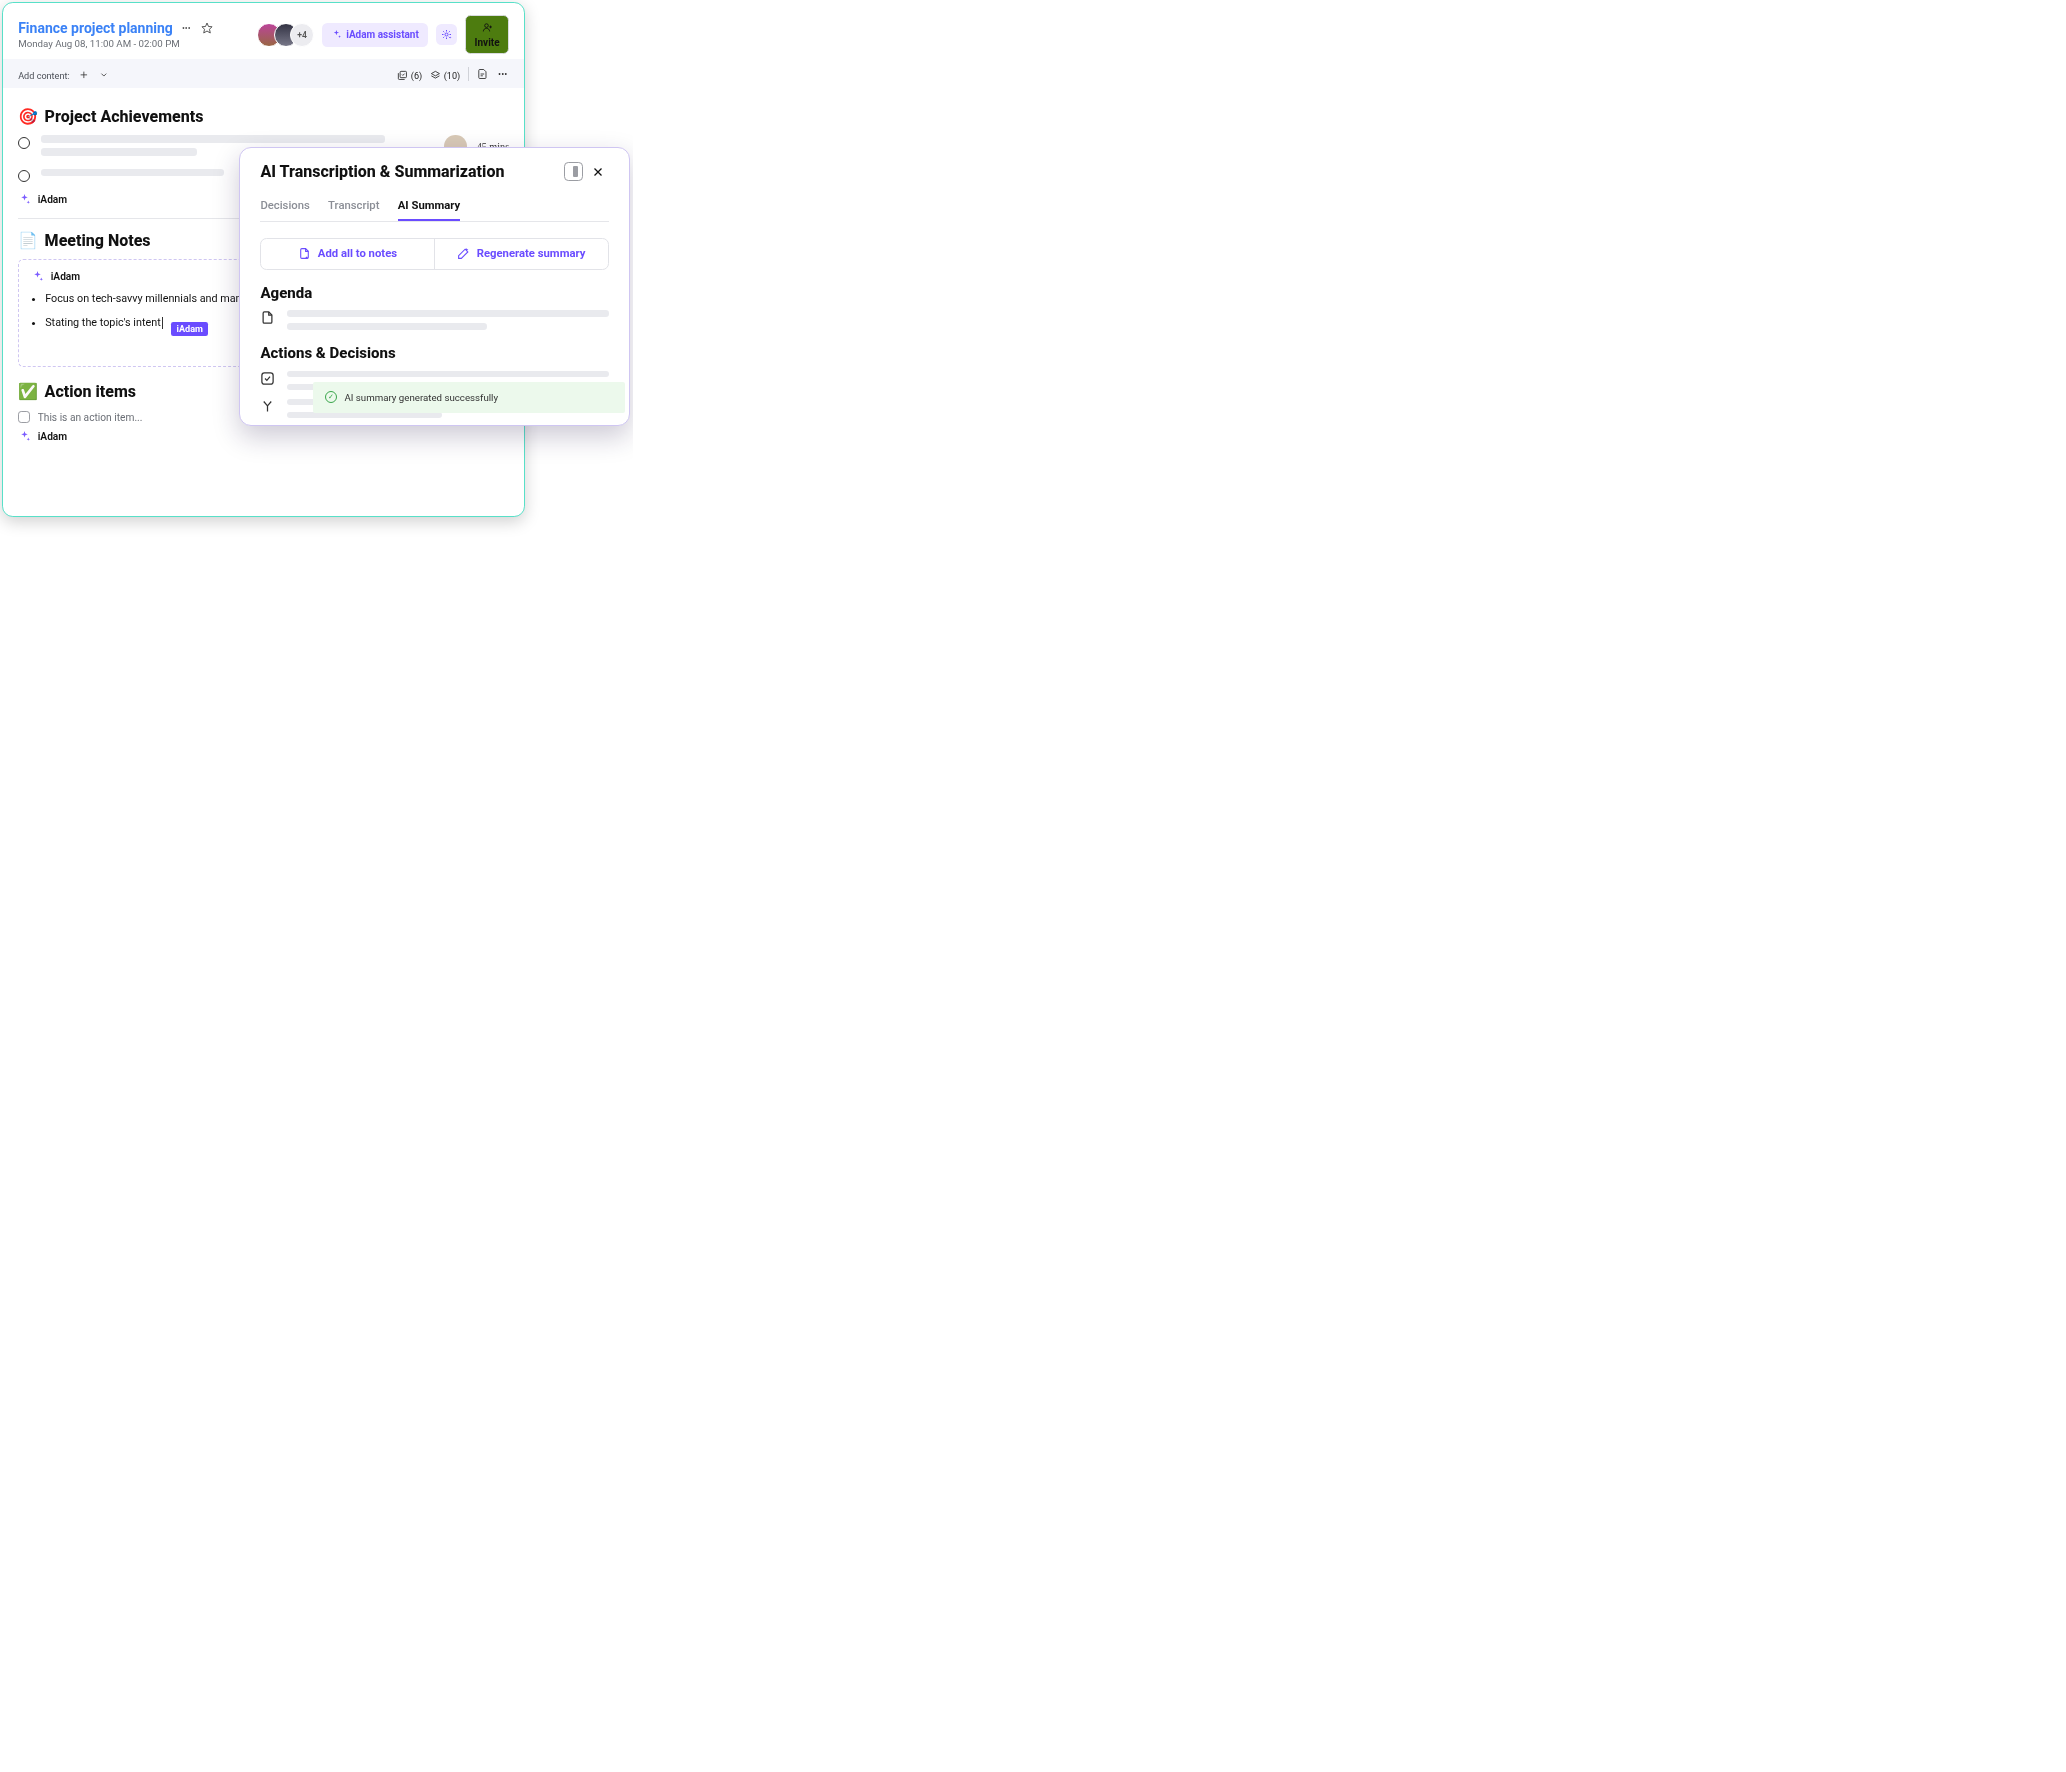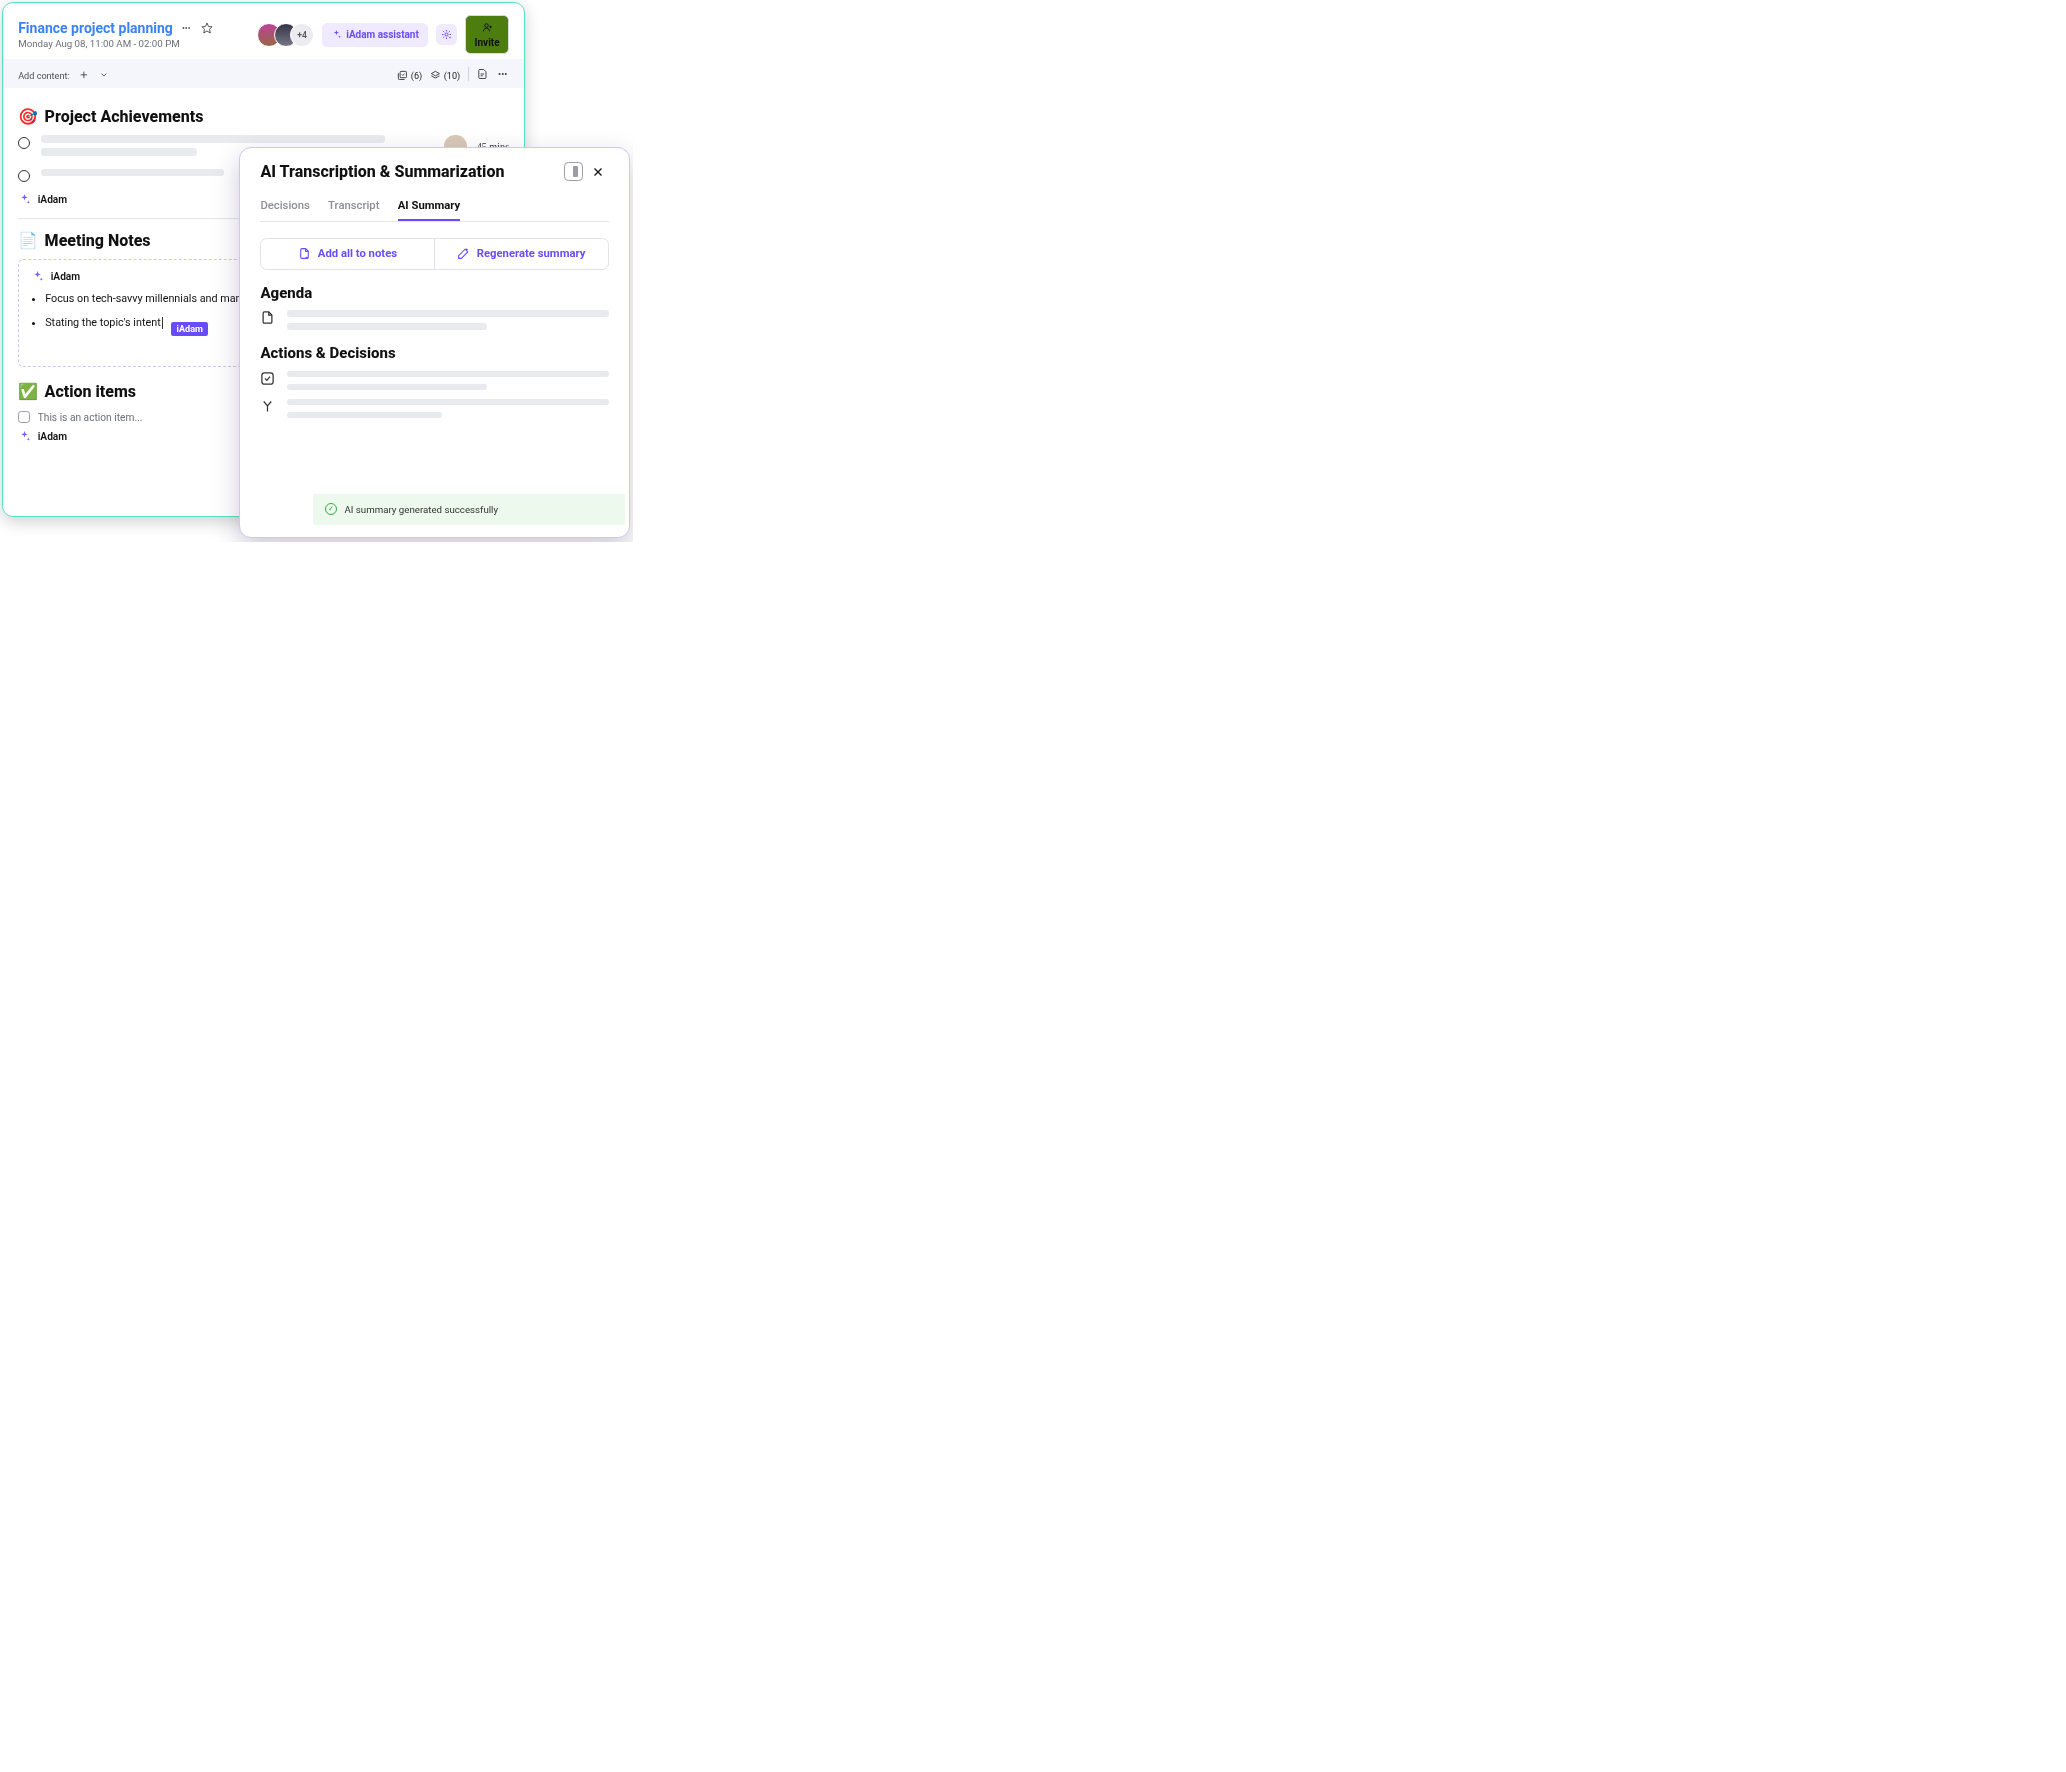--- a/index.html
+++ b/index.html
@@ -123,21 +123,21 @@
     position:relative; top:-17px; left:140px;
   }
 
   .action-row{display:flex;align-items:center;gap:7.5px;font-size:10.2px;color:#6b6f76;margin:6.5px 0;}
   .chk{width:12px;height:12px;border:1.1px solid #9b9da3;border-radius:3.2px;}
 
   
   .panel{
     position:absolute;
     top:147px; left:239px;
-    width:391px; height:391px;
+    width:391px; height:279px;
     background:#fff;
     border-radius:12px;
     border:0.8px solid #cfc6f2;
     box-shadow:0 10.8px 27px rgba(30,20,70,.22);
     padding:14px 20.4px 16px 20.4px;
   }
   .panel-hdr{display:flex;align-items:center;gap:8.6px;}
   .panel-title{flex:1;font-size:16px;font-weight:800;color:#111;}
   .sq-btn{width:19.4px;height:19.4px;border:1.1px solid #9b9da3;border-radius:4.3px;display:flex;align-items:center;justify-content:center;cursor:pointer;}
   .sq-btn .half{width:5.4px;height:10.8px;background:#9b9da3;border-radius:1.1px;margin-left:4.3px;}

